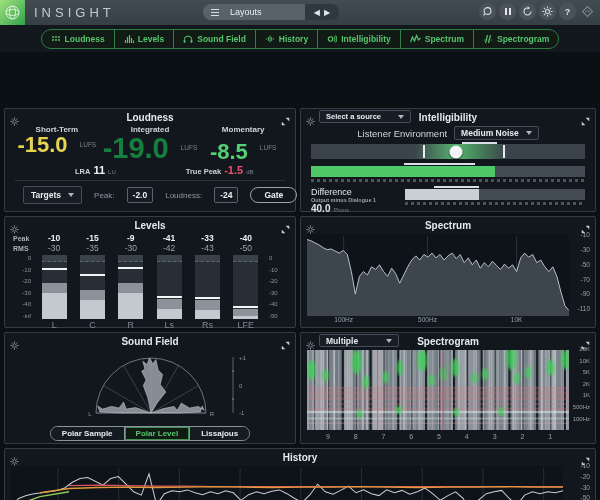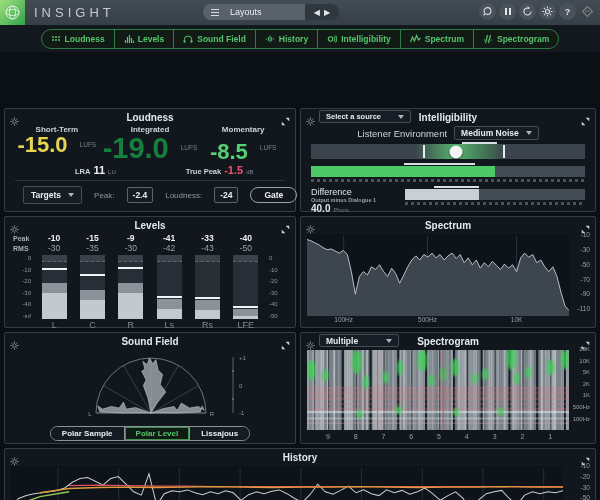--- a/index.html
+++ b/index.html
@@ -321,21 +321,21 @@
             <span class="u">dB</span>
         </div>
       </div>
       <div class="loud-div"></div>
       <div class="loud-ctl">
         <div class="selbox" style="width:88px">
             <span>Targets</span>
             <span class="chev"></span>
           </div>
         <span class="ctl-lbl">Peak:</span>
-        <span class="valbox">-2.4</span>
+        <span class="valbox">-2.0</span>
         <span class="ctl-lbl">Loudness:</span>
         <span class="valbox">-24</span>
         <span class="gatebtn">Gate</span>
       </div>
     </div>
 
     <div class="panel p-intel">
       <div class="phead">
         <span class="gear"><svg width="9" height="9" viewBox="0 0 12 12">
               <circle cx="6" cy="6" r="2.3" fill="none" stroke="#9aa3ab"></circle>

